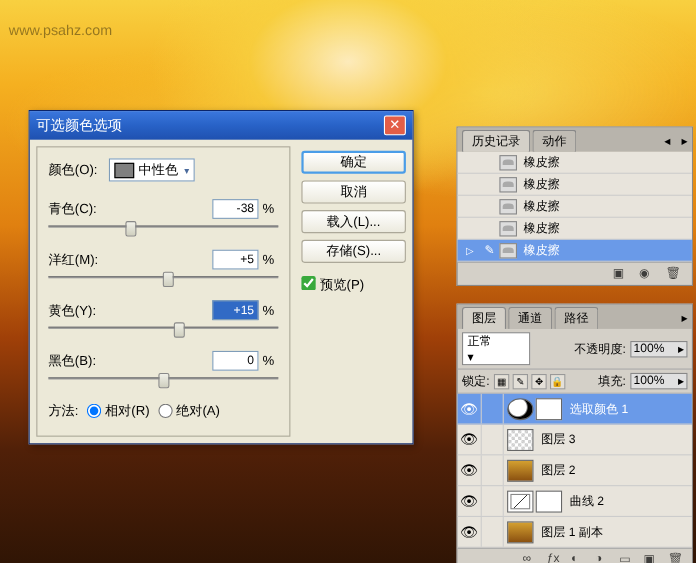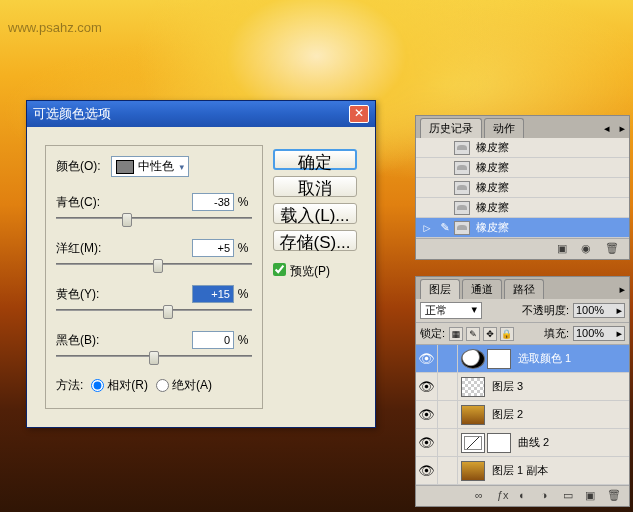--- a/index.html
+++ b/index.html
@@ -5,40 +5,40 @@
 * { box-sizing: border-box; margin: 0; padding: 0; font-family: "Microsoft YaHei", sans-serif; }
 body { width: 633px; height: 512px; position: relative; overflow: hidden; background: linear-gradient(to bottom, #f8d040 0%, #f5b020 15%, #e08010 40%, #a04008 60%, #502008 80%, #301505 100%); }
 .clouds { position: absolute; top: 0; left: 0; right: 0; height: 280px; background: radial-gradient(ellipse at 50% 20%, #fff8e0 0%, #f8d040 20%, transparent 40%), radial-gradient(ellipse at 30% 40%, #f5c030 0%, transparent 30%), radial-gradient(ellipse at 70% 30%, #f8e060 0%, transparent 35%); opacity: 0.8; }
 .watermark-top { position: absolute; top: 20px; left: 8px; color: rgba(0,0,0,0.4); font-size: 13px; font-family: Arial; }
 .watermark-bottom { position: absolute; bottom: 8px; right: 12px; color: rgba(255,255,255,0.5); font-size: 16px; font-family: Arial; font-style: italic; }
 
 
 .dialog { position: absolute; top: 100px; left: 26px; width: 350px; background: #ece9d8; border: 1px solid #0a246a; box-shadow: 2px 2px 6px rgba(0,0,0,0.3); }
 .titlebar { background: linear-gradient(to bottom, #3b77dd 0%, #2862c7 50%, #1f51b0 100%); color: #fff; padding: 4px 6px; font-size: 13px; display: flex; justify-content: space-between; align-items: center; }
 .close-btn { width: 20px; height: 18px; background: #e35e47; border: 1px solid #fff; border-radius: 2px; text-align: center; line-height: 14px; font-size: 12px; color: #fff; cursor: pointer; }
-.dialog-body { padding: 18px; display: flex; gap: 10px; }
+.dialog-body { padding: 6px; display: flex; gap: 10px; }
 .fieldset { border: 1px solid #aca899; padding: 10px; flex: 1; }
 .row { display: flex; align-items: center; margin-bottom: 4px; font-size: 12px; }
 .color-select-row { margin-bottom: 16px; }
 .label { width: 55px; }
 .swatch { width: 18px; height: 14px; background: #808080; border: 1px solid #000; margin-right: 4px; }
 .select { border: 1px solid #7f9db9; background: #fff; padding: 1px 4px; font-size: 12px; width: 78px; display: flex; justify-content: space-between; align-items: center; }
 .select-arrow { font-size: 9px; color: #4a6a9c; }
 .slider-row { margin-bottom: 2px; }
 .slider-row .label { width: 60px; }
 .slider-row input[type=text] { width: 42px; height: 18px; border: 1px solid #7f9db9; text-align: right; padding-right: 3px; font-size: 11px; margin-left: auto; }
 .slider-row input.selected { background: #316ac5; color: #fff; }
 .pct { width: 18px; text-align: center; }
 .slider-track { height: 16px; position: relative; margin-bottom: 10px; }
 .slider-line { position: absolute; top: 4px; left: 0; right: 0; height: 2px; background: #999; border-top: 1px solid #777; }
 .slider-thumb { position: absolute; top: 0; width: 10px; height: 14px; background: linear-gradient(to bottom, #f0f0e8, #cfcfbf); border: 1px solid #888; border-radius: 2px; transform: translateX(-50%); }
 .method-row { margin-top: 8px; font-size: 12px; }
 .radio { margin: 0 3px 0 8px; }
 .btn-col { display: flex; flex-direction: column; gap: 6px; padding-top: 4px; }
-.btn { width: 84px; height: 21px; background: linear-gradient(to bottom, #fff, #eceade); border: 1px solid #aca899; border-radius: 3px; font-size: 17px; cursor: pointer; }
+.btn { width: 95px; height: 21px; background: linear-gradient(to bottom, #fff, #eceade); border: 1px solid #aca899; border-radius: 3px; font-size: 12px; cursor: pointer; }
 .btn.default { border: 2px solid #4a9de8; }
 .preview-chk { font-size: 12px; display: flex; align-items: flex-start; gap: 4px; margin-top: 6px; }
 .preview-chk input { accent-color: #39a93c; }
 
 
 .panel { position: absolute; background: #d4d0c8; border: 1px solid #888; font-size: 11px; }
 .panel-tabs { display: flex; background: #b8b4ac; padding: 2px 4px 0 4px; gap: 2px; align-items: center; }
 .tab { background: #d4d0c8; padding: 2px 8px; border: 1px solid #888; border-bottom: none; border-radius: 3px 3px 0 0; cursor: pointer; }
 .tab.inactive { background: #c0bcb4; }
 .tab-close { margin-left: auto; padding: 0 4px; cursor: pointer; }
@@ -52,21 +52,21 @@
 .hist-col1 { width: 18px; text-align: center; font-size: 9px; }
 .hist-col2 { width: 18px; text-align: center; }
 .hist-icon { width: 16px; height: 14px; display: inline-block; background: #ddd; border: 1px solid #888; position: relative; }
 .hist-icon::after { content: ""; position: absolute; top: 3px; left: 2px; width: 10px; height: 5px; background: #aaa; border-radius: 40% 40% 0 0 / 60% 60% 0 0; }
 .history-footer { display: flex; justify-content: flex-end; gap: 8px; padding: 3px 8px; border-top: 1px solid #aaa; }
 .footer-icon { width: 16px; height: 14px; cursor: pointer; opacity: 0.7; }
 
 
 .layers-panel { top: 276px; left: 415px; width: 215px; }
 .layers-opts { display: flex; align-items: center; padding: 3px 4px; gap: 4px; border-bottom: 1px solid #aaa; }
-.mode-select { border: 1px solid #888; background: #fff; padding: 0 4px; width: 62px; display: flex; justify-content: space-between; font-size: 11px; }
+.mode-select { border: 1px solid #888; background: #fff; padding: 0 4px; width: 62px; display: flex; justify-content: space-between; font-size: 11px; flex-direction: column; }
 .opacity-label { margin-left: auto; }
 .pct-box { border: 1px solid #888; background: #e0e0e0; padding: 0 2px; width: 52px; display: flex; justify-content: space-between; }
 .lock-row { display: flex; align-items: center; padding: 3px 4px; gap: 4px; border-bottom: 1px solid #aaa; }
 .lock-icons { display: flex; gap: 3px; }
 .lock-ico { width: 14px; height: 14px; border: 1px solid #999; background: #e4e0d8; font-size: 9px; text-align: center; line-height: 12px; }
 .layers-list { background: #e8e4dc; }
 .layer-item { display: flex; align-items: center; height: 28px; border-bottom: 1px solid #ccc; }
 .layer-item.selected { background: #6a9ae8; color: #fff; }
 .vis-col { width: 22px; text-align: center; border-right: 1px solid #ccc; height: 100%; display: flex; align-items: center; justify-content: center; }
 .eye { font-size: 13px; }

